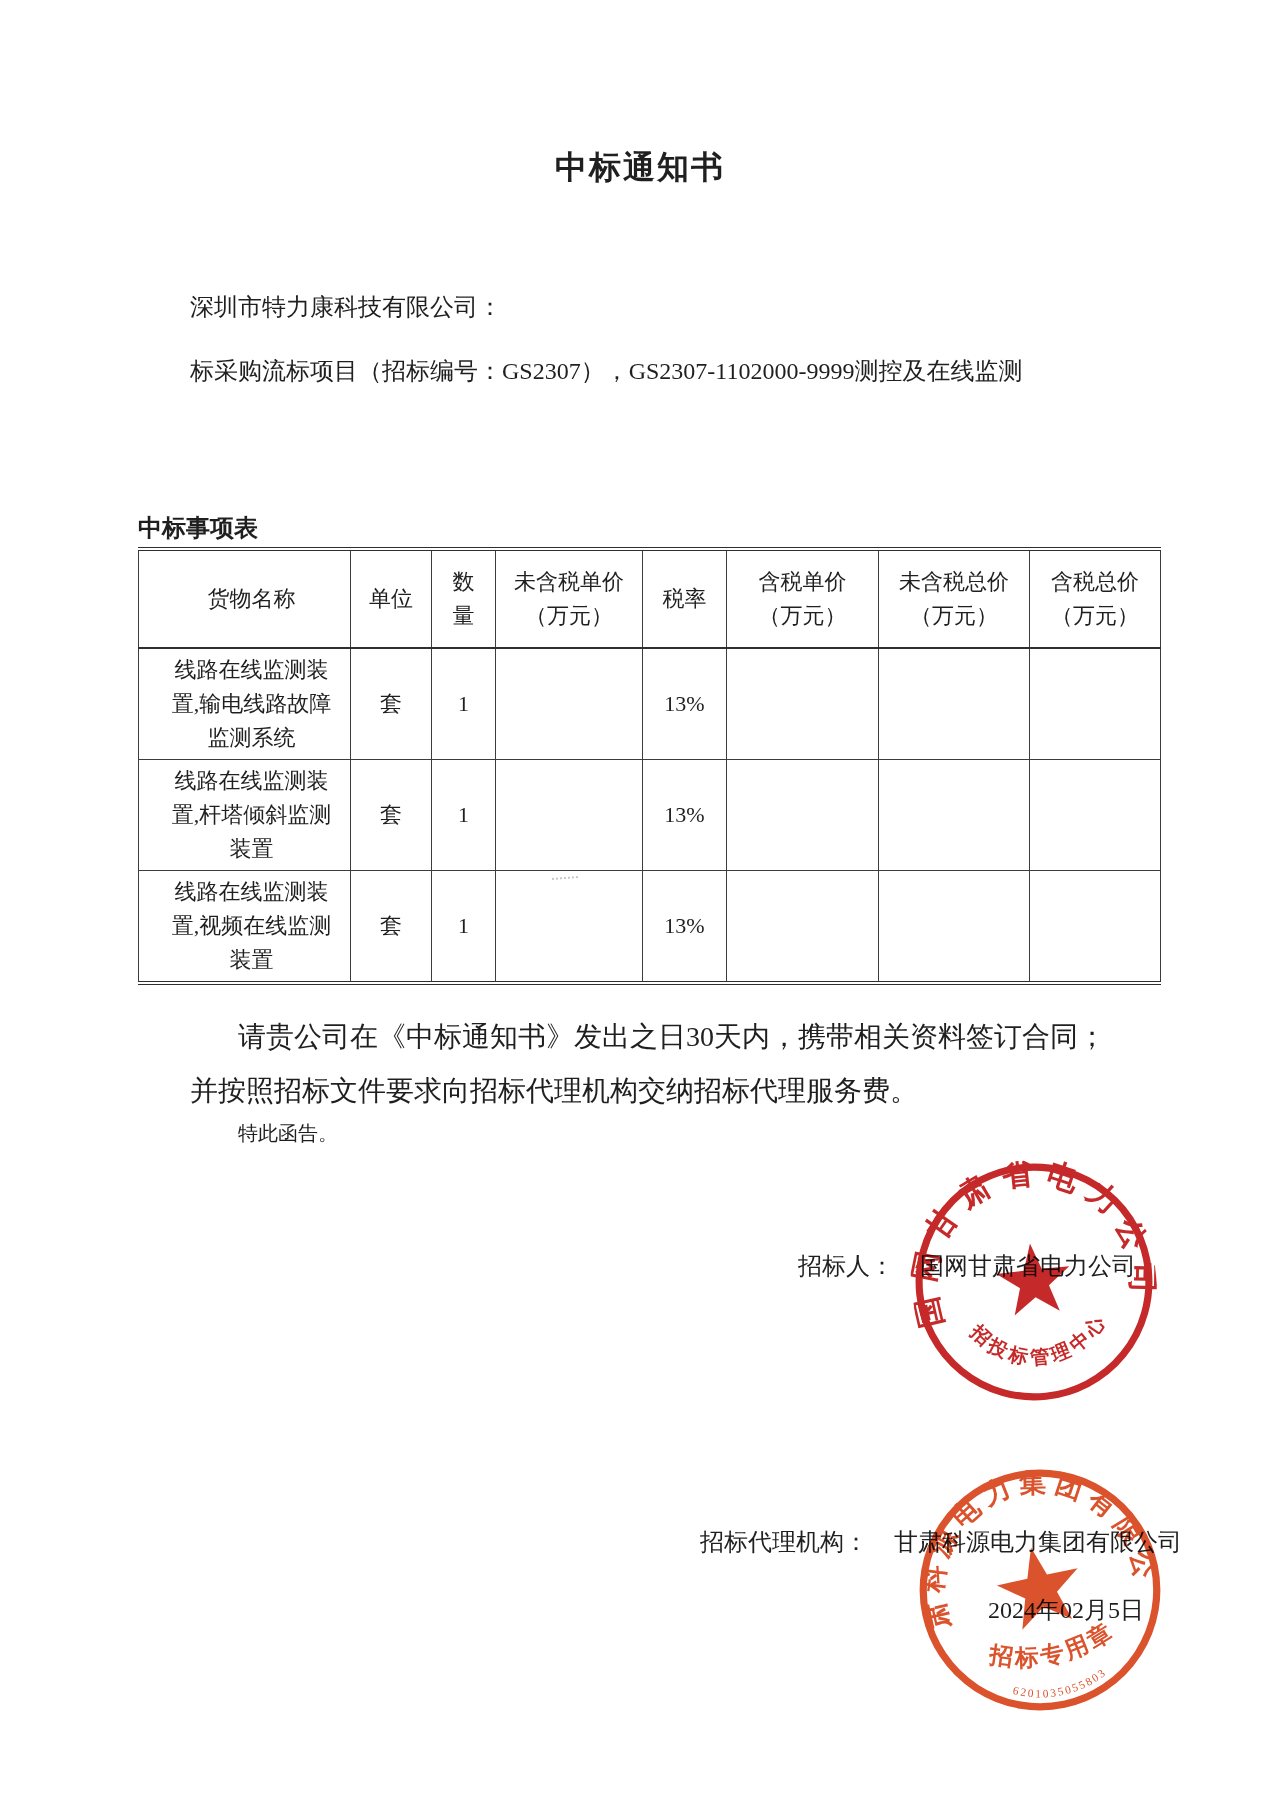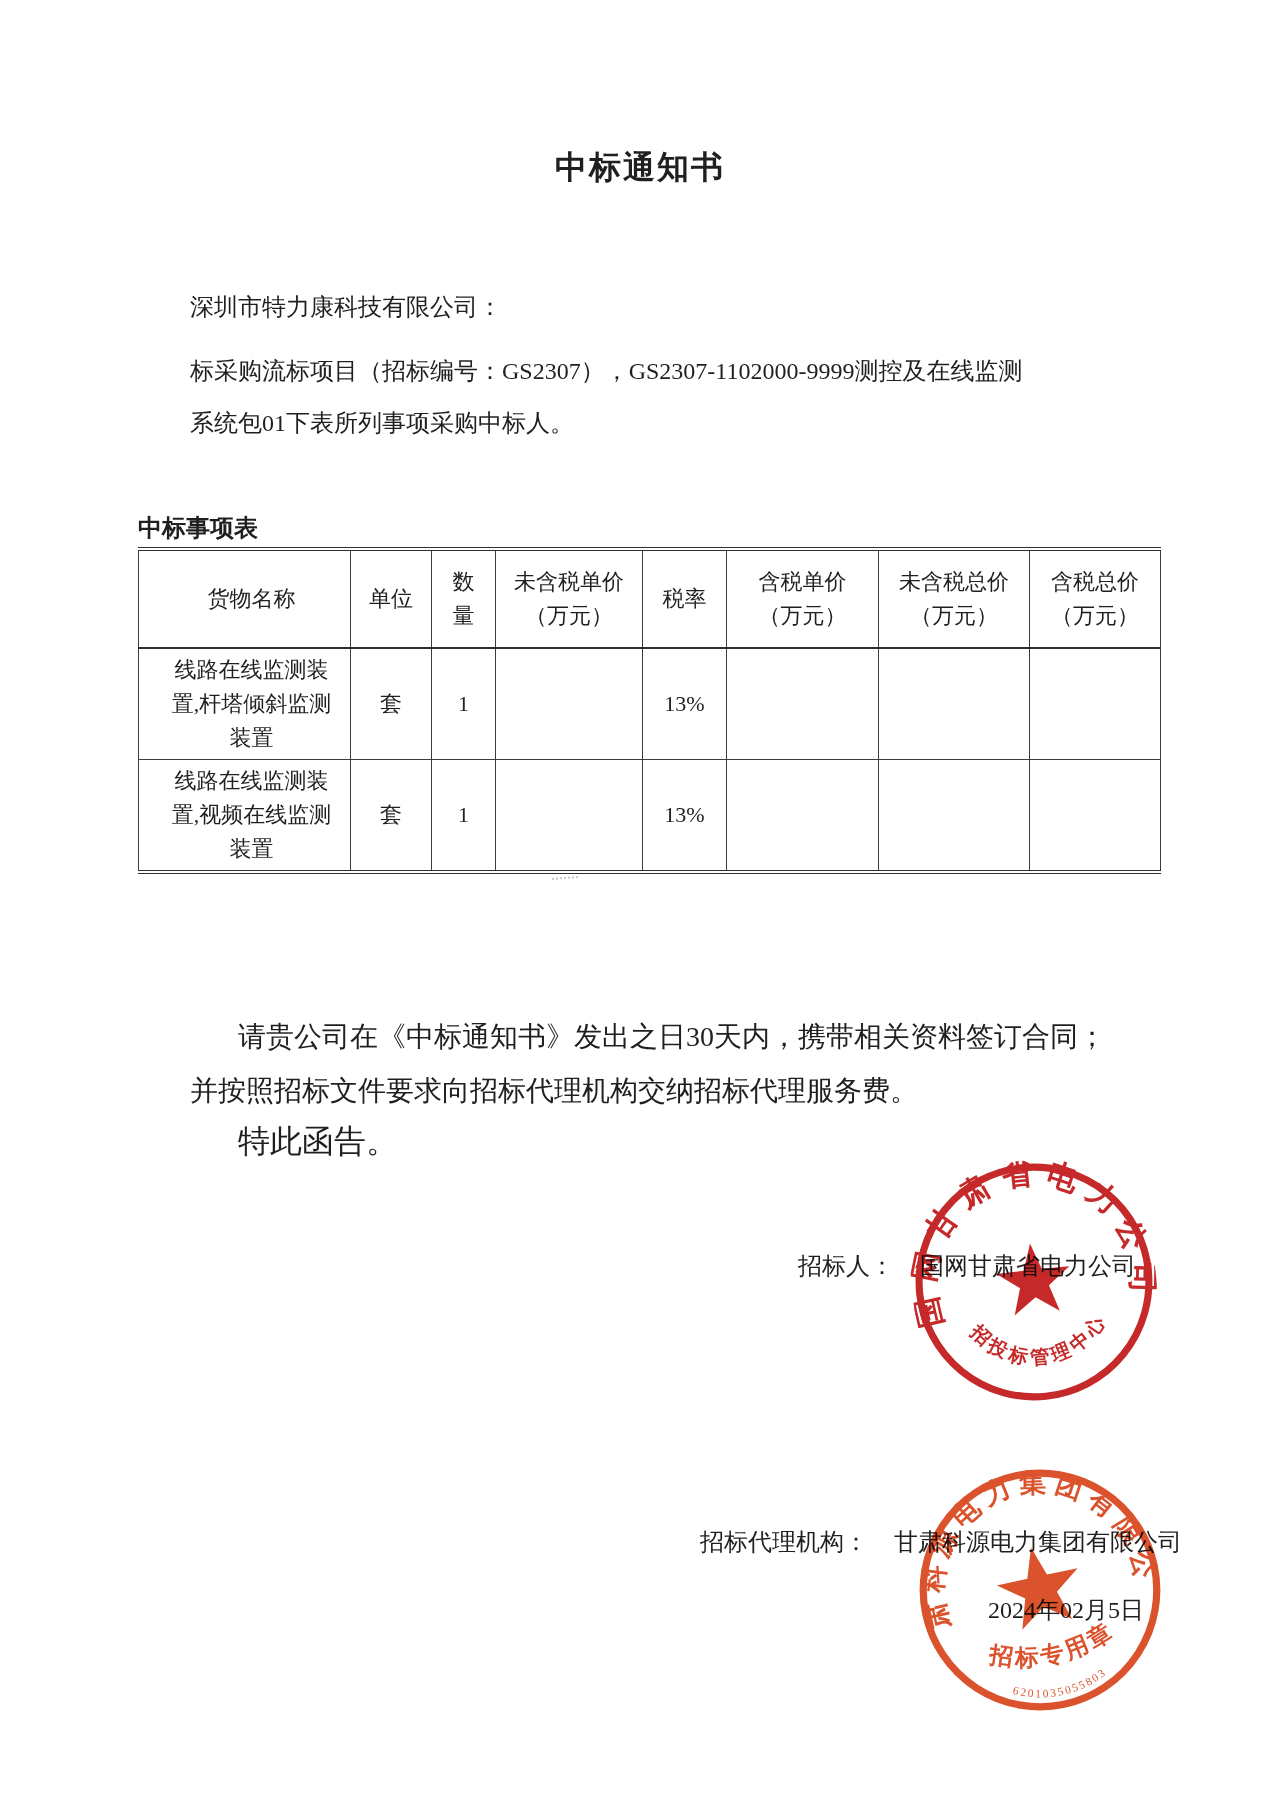--- a/index.html
+++ b/index.html
@@ -31,21 +31,21 @@
     font-size:22px; font-weight:normal; text-align:center; vertical-align:middle;
     padding:4px 10px; line-height:34px;
   }
   table.award th:nth-child(3), table.award td:nth-child(3){ padding:14px 12px; }
   table.award tr:first-child th { border-top:none; border-bottom:2px solid #2e2e2e; }
   table.award tr:last-child td { border-bottom:none; }
   table.award th:first-child, table.award td:first-child { border-left:1.5px solid #3c3c3c;padding-left:24px; }
   thead tr { height:78px; }
   tbody tr { height:107px; }
   .closing { position:absolute; top:1010px; left:190px; width:935px; font-size:28px; line-height:54px; }
-  .closing-note { position:absolute; top:1120px; left:238px; font-size:32px; }
+  .closing-note { position:absolute; top:1120px; left:238px; font-size:20px; }
   .sig-line { position:absolute; font-size:24px; white-space:nowrap; }
   .bidder-line { top:1250px; left:798px; }
   .agency-line { top:1526px; left:700px; }
   .date-line { top:1594px; left:988px; }
   .sig-name { margin-left:26px; }
   .seal { position:absolute; mix-blend-mode:multiply; opacity:.92; z-index:5; pointer-events:none; }
   .seal svg { width:100%; height:100%; }
   .seal-bidder { left:912px; top:1160px; width:244px; height:244px; transform:rotate(-6deg); }
   .seal-agency { left:916px; top:1466px; width:248px; height:248px; transform:rotate(-12deg); }
   .smudge {
@@ -57,21 +57,20 @@
 <body>
 
 <div id="page">
 
   <div class="doc-title">中标通知书</div>
 
   <div class="addressee">深圳市特力康科技有限公司：</div>
 
   <div class="body-para">
     <div>标采购流标项目（招标编号：GS2307），GS2307-1102000-9999测控及在线监测</div>
-    <div>系统包01下表所列事项采购中标人。</div>
   </div>
 
   <div class="table-title">中标事项表</div>
 
   <table class="award">
     <colgroup>
       <col style="width:212px">
         <col style="width:81px">
         <col style="width:64px">
         <col style="width:147px">
@@ -86,20 +85,30 @@
         <th>单位</th>
         <th>数量</th>
         <th>未含税单价（万元）</th>
         <th>税率</th>
         <th>含税单价（万元）</th>
         <th>未含税总价（万元）</th>
         <th>含税总价（万元）</th>
       </tr>
     </thead>
     <tbody>
+      <tr>
+        <td>线路在线监测装置,输电线路故障监测系统</td>
+        <td>套</td>
+        <td>1</td>
+        <td></td>
+        <td>13%</td>
+        <td></td>
+        <td></td>
+        <td></td>
+      </tr>
       <tr>
         <td>线路在线监测装置,杆塔倾斜监测装置</td>
         <td>套</td>
         <td>1</td>
         <td></td>
         <td>13%</td>
         <td></td>
         <td></td>
         <td></td>
       </tr>

